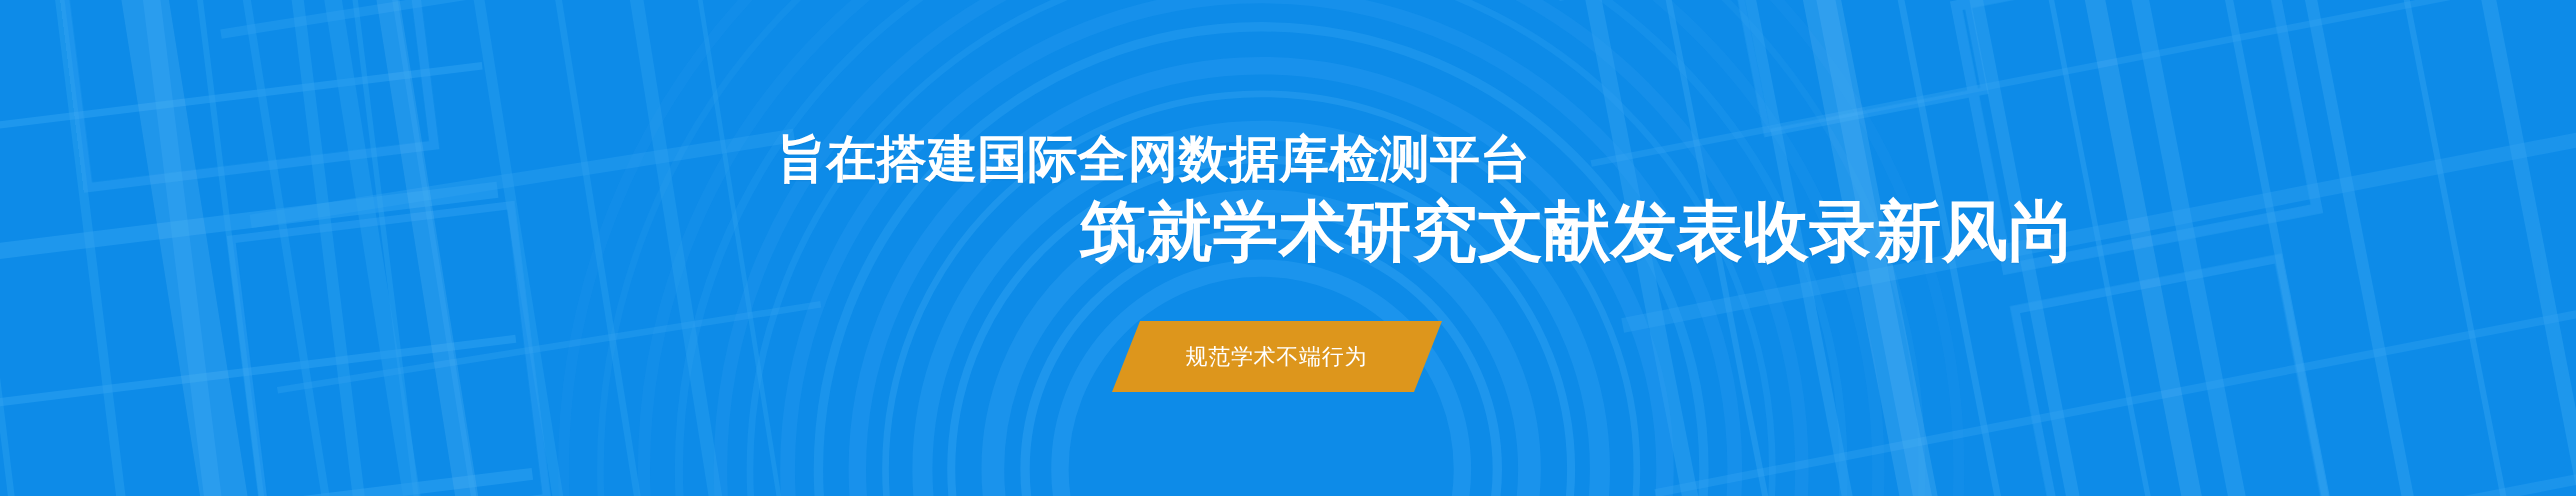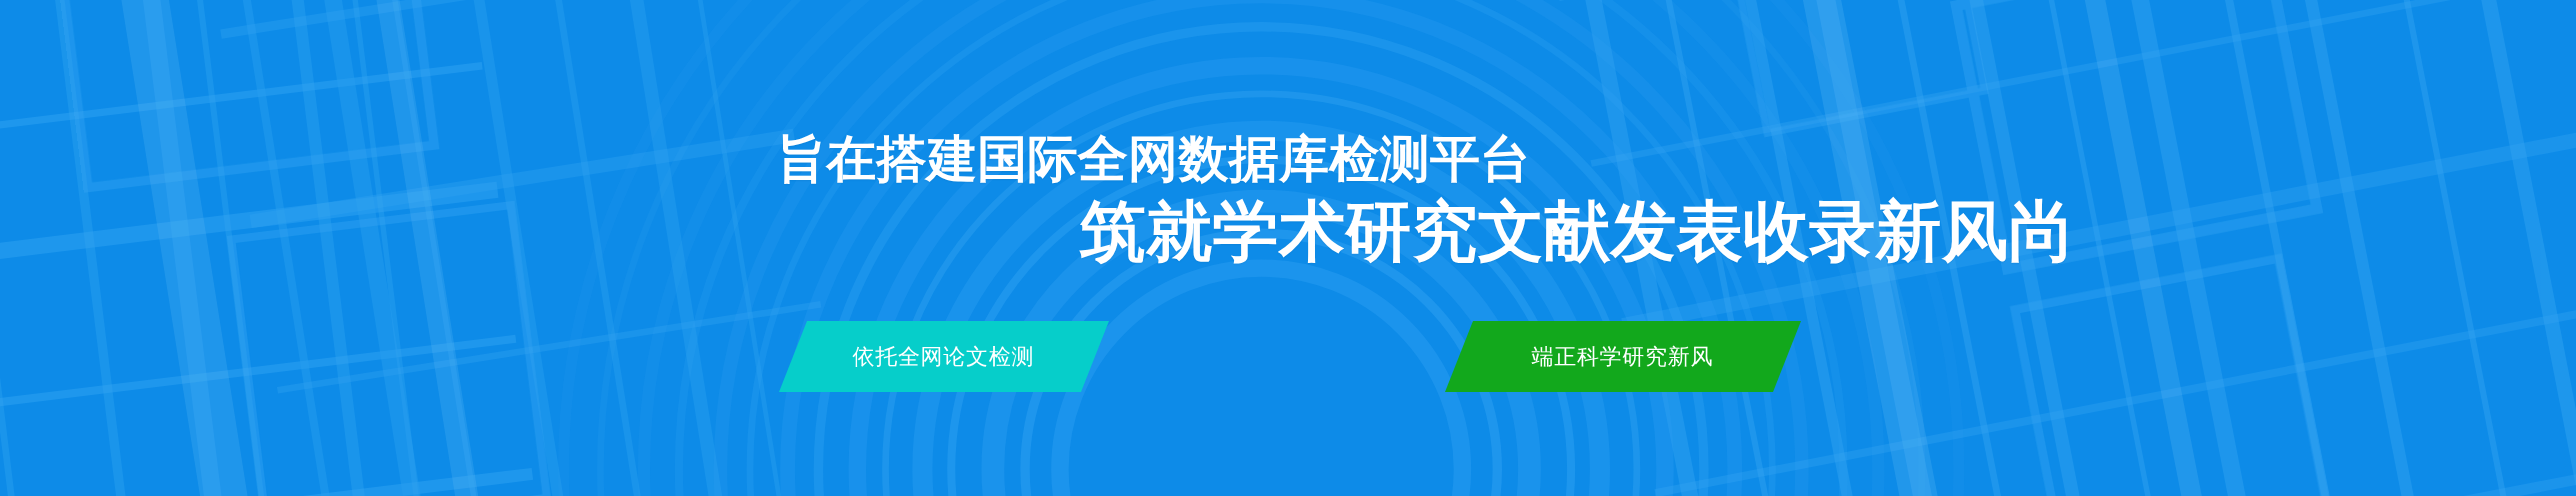--- a/index.html
+++ b/index.html
@@ -200,22 +200,19 @@
       </g>
     </svg>
   </div>
 
   <div class="headline-block">
     <div class="headline" id="headline-1">旨在搭建国际全网数据库检测平台</div>
     <div class="headline" id="headline-2">筑就学术研究文献发表收录新风尚</div>
   </div>
 
   <div id="badge-row">
-    <div class="badge" id="badge-0">
-      <span class="badge-label">依托全网论文检测</span>
-    </div>
-    <div class="badge" id="badge-2">
-      <span class="badge-label">端正科学研究新风</span>
+    <div class="badge" id="badge-1">
+      <span class="badge-label">规范学术不端行为</span>
     </div>
   </div>
 
 </div>
 
 
 </body></html>

